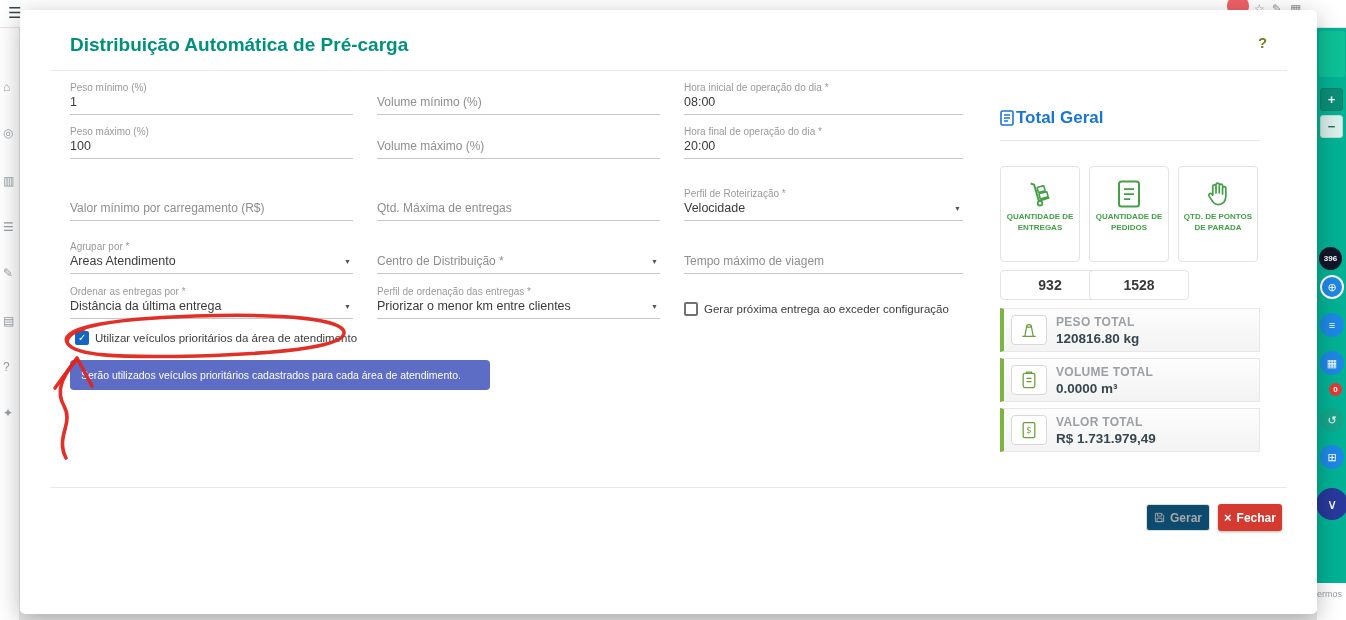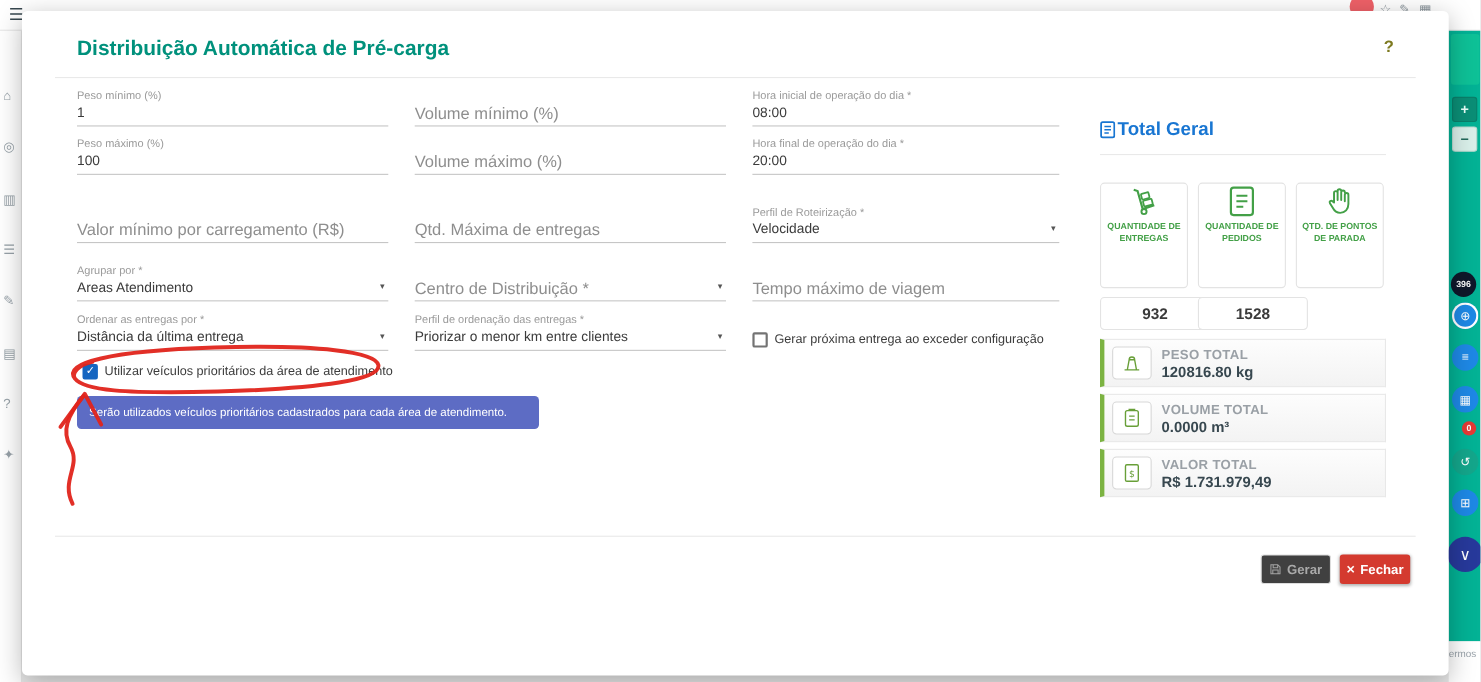--- a/index.html
+++ b/index.html
@@ -35,52 +35,52 @@
   
   .modal { position:absolute; left:20px; top:10px; width:1297px; height:604px; background:#fff; border-radius:5px;
            box-shadow:0 6px 24px rgba(0,0,0,.28); z-index:10; }
   .mtitle { position:absolute; left:50px; top:24px; font-size:19px; font-weight:bold; color:#00917c; }
   .mhelp { position:absolute; left:1238px; top:24px; font-size:15px; font-weight:bold; color:#7d7a20; cursor:pointer; }
   .hr { position:absolute; height:1px; background:#e9e9e9; }
 
   .field { position:absolute; }
   .flabel { font-size:10px; color:#9a9a9a; height:13px; white-space:nowrap; }
   .fvalue { font-size:12.5px; color:#3b3b3b; height:17px; white-space:nowrap; }
-  .field.empty .fvalue { color:#8e8e8e; font-size:15px; }
+  .field.empty .fvalue { color:#8e8e8e; font-size:12px; }
   .fline { border-bottom:1px solid #c6c6c6; margin-top:2px; }
   .caret { position:absolute; right:2px; top:17px; font-size:7px; color:#555; cursor:pointer; }
   .c1 { left:50px; width:283px; } .c2 { left:357px; width:283px; } .c3 { left:664px; width:279px; }
   .r1 { top:72px; } .r2 { top:116px; } .r3 { top:178px; } .r4 { top:231px; } .r5 { top:276px; }
 
   .cbrow { position:absolute; display:flex; align-items:center; gap:6px; font-size:11.5px; color:#3c3c3c; }
   .cb { width:14px; height:14px; border:2px solid #737373; border-radius:2px; flex:none; cursor:pointer; }
   .cb.checked { background:#1565c0; border-color:#1565c0; }
   .tick { color:#fff; font-size:10px; line-height:10px; display:block; margin:0 0 0 1px; }
 
   .tooltip { position:absolute; left:50px; top:350px; width:420px; height:30px; background:#5d6cc4; border-radius:4px;
              color:#fff; font-size:10.5px; display:flex; align-items:center; padding:0 11px; }
 
   
   .tg-head { position:absolute; left:980px; top:98px; display:flex; align-items:center; gap:2px;
              font-size:17px; font-weight:bold; color:#1976d2; }
   .card { position:absolute; top:156px; width:80px; height:96px; border:1px solid #e3e3e3; border-radius:4px;
-          display:flex; flex-direction:column; align-items:center; padding-top:1px; background:#fff; }
+          display:flex; flex-direction:column; align-items:center; padding-top:12px; background:#fff; }
   .clabel { font-size:8px; font-weight:bold; color:#43a047; text-align:center; line-height:1.35; margin-top:3px; padding:0 2px; }
   .numbox { position:absolute; top:260px; width:100px; height:30px; border:1px solid #e3e3e3; border-radius:4px;
             display:flex; align-items:center; justify-content:center; font-weight:bold; font-size:14px; color:#3a3a3a; background:#fff; }
   .sumrow { position:absolute; left:980px; width:260px; height:44px; background:linear-gradient(#fdfdfd,#f3f3f3);
             border:1px solid #e8e8e8; border-left:4px solid #7cb342; display:flex; align-items:center; }
   .sumicon { width:36px; height:30px; border:1px solid #d8d8d8; border-radius:4px; margin:0 9px 0 7px;
              display:flex; align-items:center; justify-content:center; background:#fff; flex:none; }
   .sum-l { font-size:12px; color:#9aa0a6; font-weight:bold; letter-spacing:.3px; }
   .sum-v { font-size:13.5px; color:#37474f; font-weight:bold; margin-top:2px; }
 
   .btn { position:absolute; top:494px; height:27px; border-radius:3px; font-size:12px; font-weight:bold;
          display:flex; align-items:center; justify-content:center; gap:5px; cursor:pointer; }
-  .gerar { left:1126px; width:64px; background:#404040; color:#a9a9a9; border:1px solid #dddddd; cursor:default; }
+  .gerar { left:1126px; width:64px; background:#0c4a6e; color:#a9a9a9; border:1px solid #dddddd; cursor:default; }
   .fechar { left:1198px; width:64px; background:#d43a2f; color:#fff; box-shadow:0 1px 3px rgba(0,0,0,.3); }
   .fechar .x { font-size:13px; font-weight:bold; }
 
   .annotation { position:absolute; left:0; top:0; z-index:40; pointer-events:none; }
 </style>
 </head>
 <body>
 
 <div class="stage">
 

